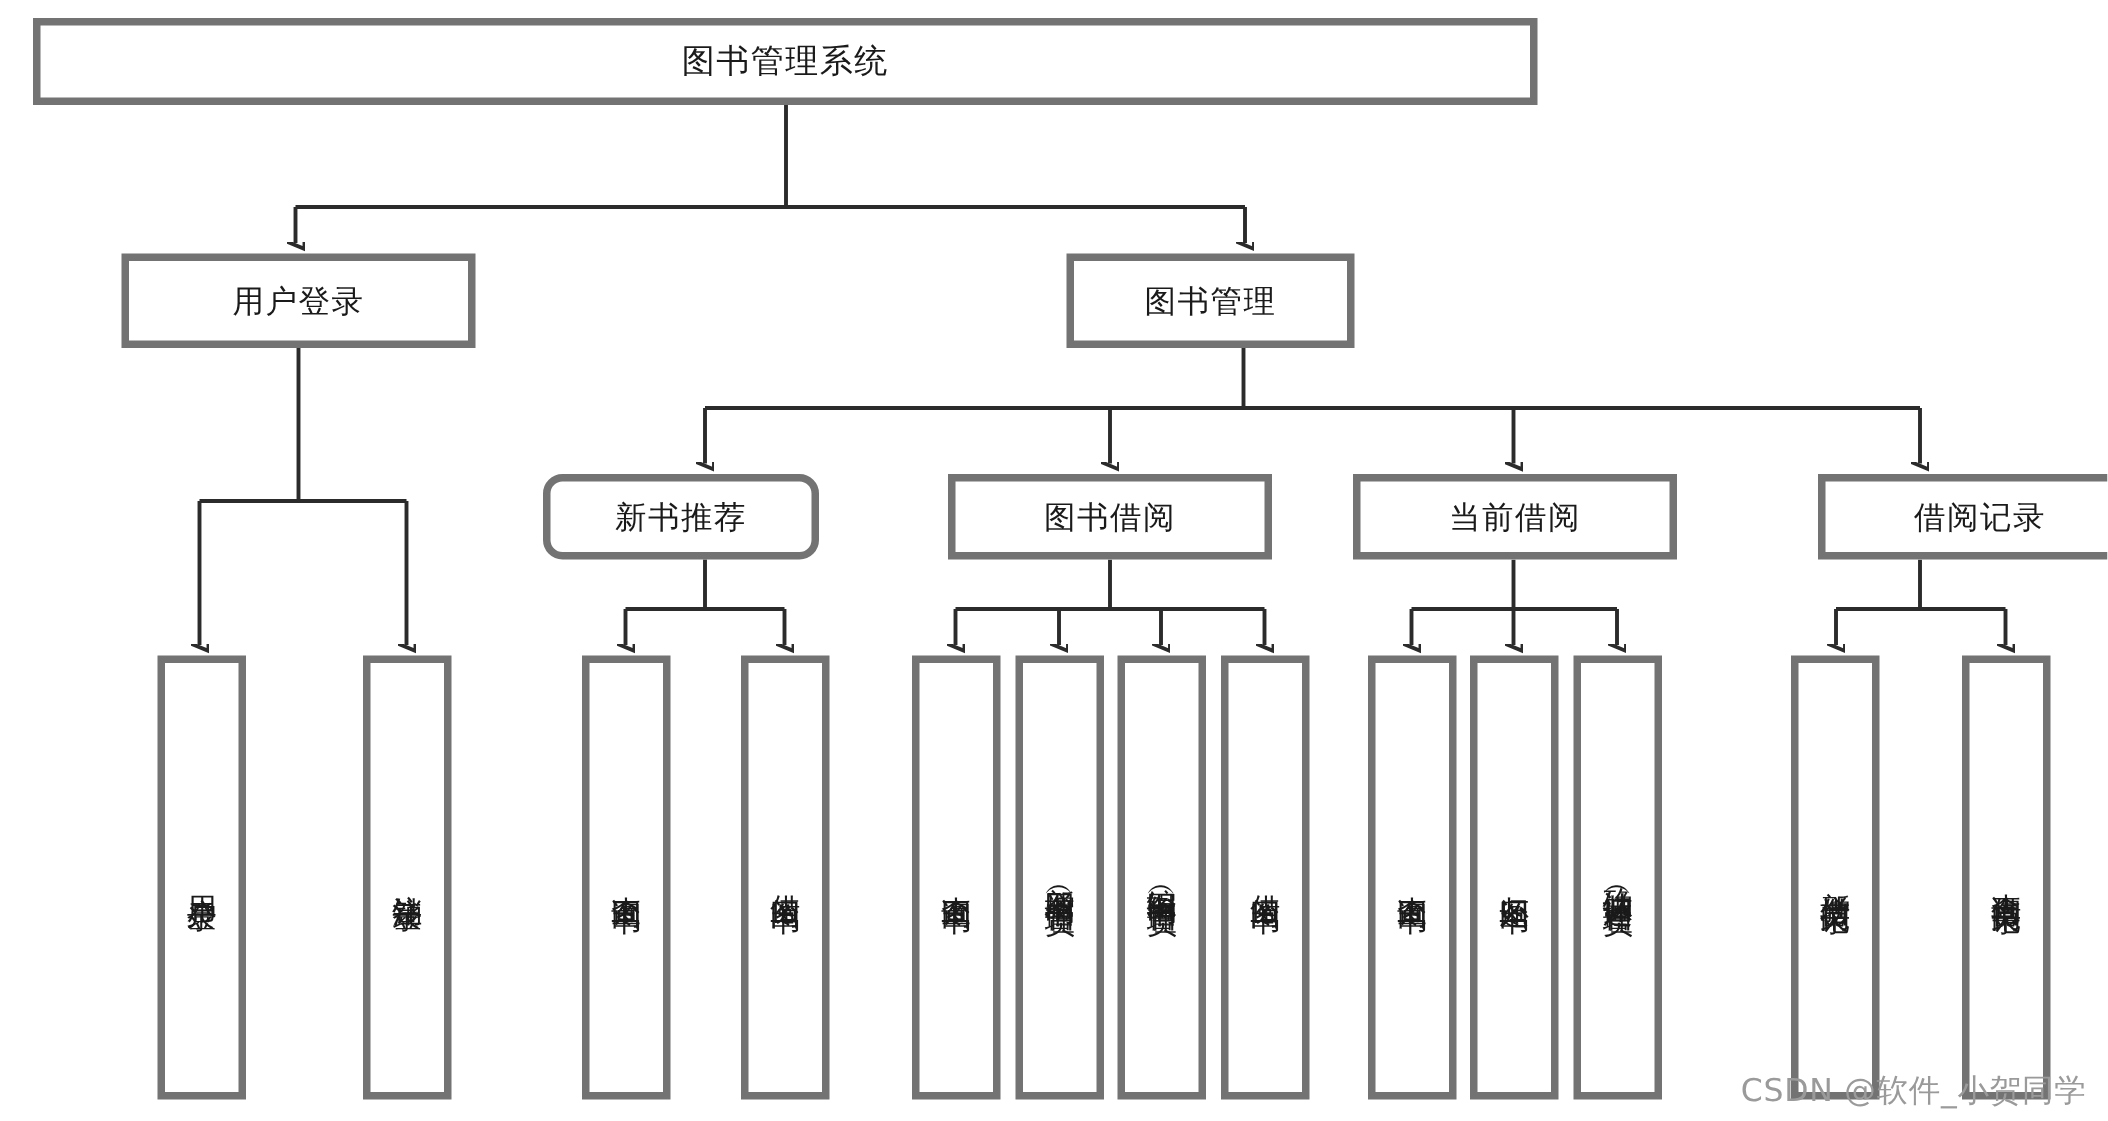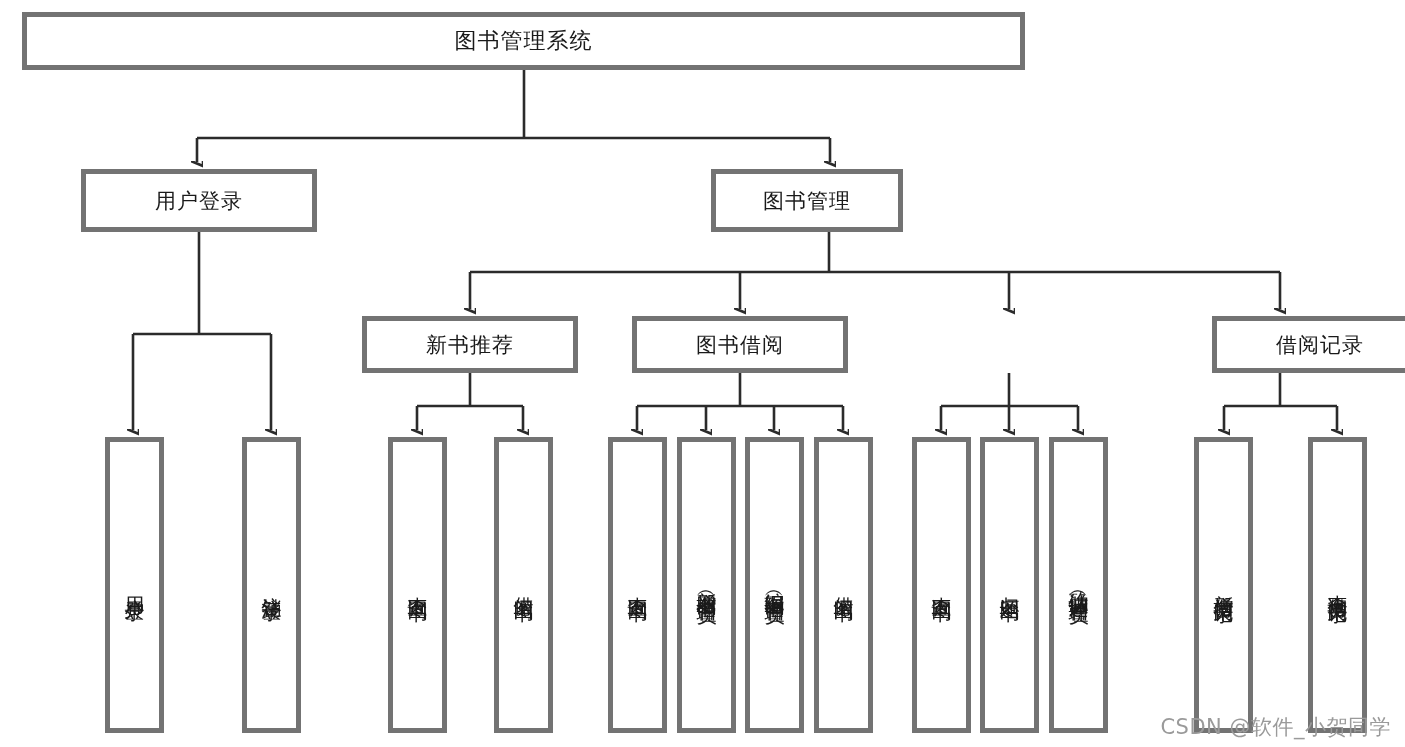--- a/index.html
+++ b/index.html
@@ -123,25 +123,28 @@
     <span>图书管理系统</span>
   </div>
 
   <div class="node h" style="left:81px; top:169px; width:236px; height:63px;">
     <span>用户登录</span>
   </div>
   <div class="node h" style="left:711px; top:169px; width:192px; height:63px;">
     <span>图书管理</span>
   </div>
 
-  <div class="node h" style="left:362px; top:316px; width:216px; height:57px;">
+  <div class="node h" style="left:362px; top:316px; width:184px; height:57px;border-radius:13px;">
     <span>新书推荐</span>
   </div>
   <div class="node h" style="left:632px; top:316px; width:216px; height:57px;">
     <span>图书借阅</span>
+  </div>
+  <div class="node h" style="left:902px; top:316px; width:216px; height:57px;">
+    <span>当前借阅</span>
   </div>
   <div class="node h" style="left:1172px; top:316px; width:216px; height:57px;margin-left:40px;">
     <span>借阅记录</span>
   </div>
 
   <div class="node v" style="left:105px; top:437px; width:59px; height:296px;">
     <span class="vtext">用户登录</span>
   </div>
   <div class="node v" style="left:242px; top:437px; width:59px; height:296px;">
     <span class="vtext">注销登录</span>

